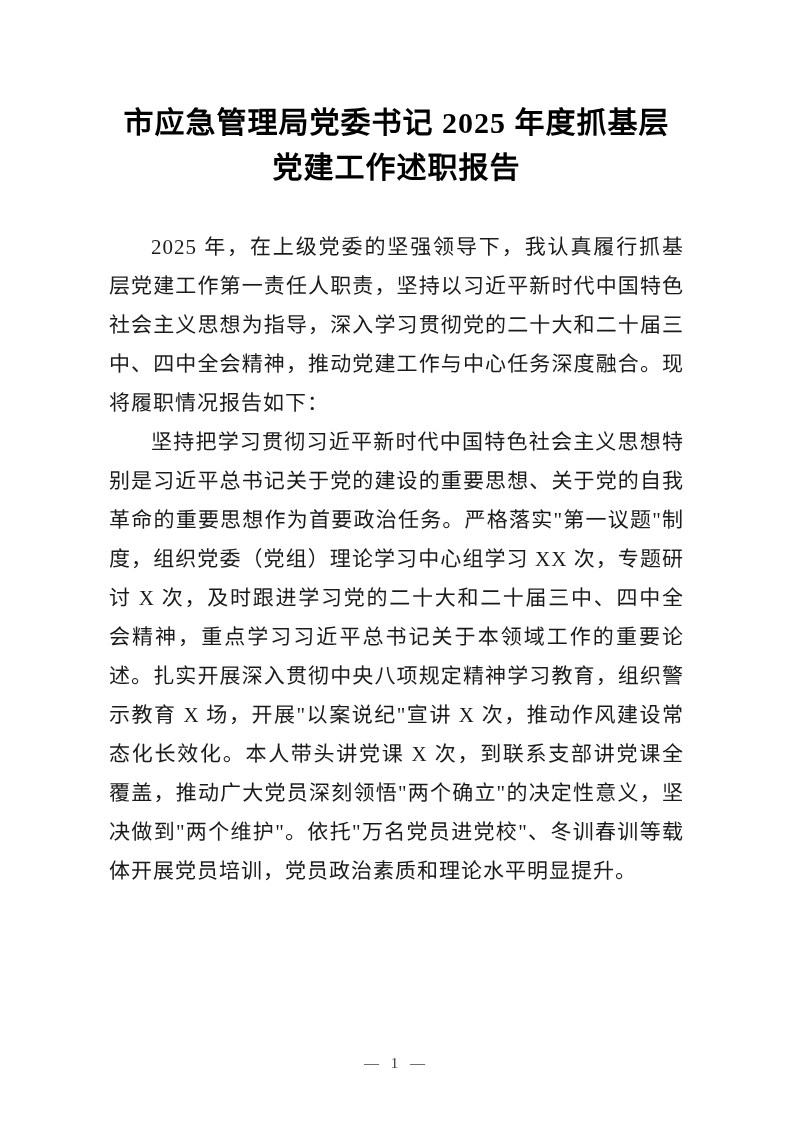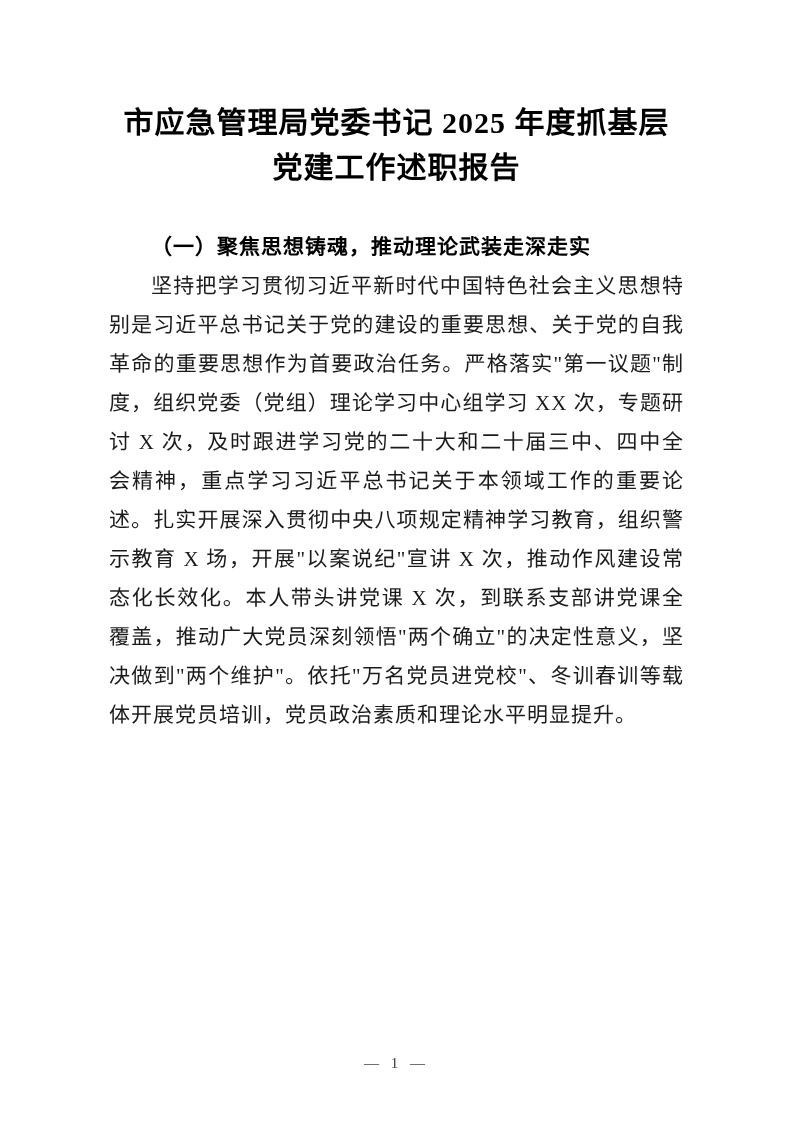--- a/index.html
+++ b/index.html
@@ -71,23 +71,23 @@
     color: #3c3c3c;
   }
 </style>
 </head>
 <body>
 
 <div class="page">
 
   <h1 class="doc-title">市应急管理局党委书记 2025 年度抓基层党建工作述职报告</h1>
 
+  <p class="para">2025 年，在上级党委的坚强领导下，我认真履行抓基层党建工作第一责任人职责，坚持以习近平新时代中国特色社会主义思想为指导，深入学习贯彻党的二十大和二十届三中、四中全会精神，推动党建工作与中心任务深度融合。现将履职情况报告如下：</p>
 
 
-  <p class="heading-2">（一）聚焦思想铸魂，推动理论武装走深走实</p>
 
   <p class="para">坚持把学习贯彻习近平新时代中国特色社会主义思想特别是习近平总书记关于党的建设的重要思想、关于党的自我革命的重要思想作为首要政治任务。严格落实"第一议题"制度，组织党委（党组）理论学习中心组学习 XX 次，专题研讨 X 次，及时跟进学习党的二十大和二十届三中、四中全会精神，重点学习习近平总书记关于本领域工作的重要论述。扎实开展深入贯彻中央八项规定精神学习教育，组织警示教育 X 场，开展"以案说纪"宣讲 X 次，推动作风建设常态化长效化。本人带头讲党课 X 次，到联系支部讲党课全覆盖，推动广大党员深刻领悟"两个确立"的决定性意义，坚决做到"两个维护"。依托"万名党员进党校"、冬训春训等载体开展党员培训，党员政治素质和理论水平明显提升。</p>
 
 
 
   <div class="page-footer">— 1 —</div>
 
 </div>
 
 </body></html>

